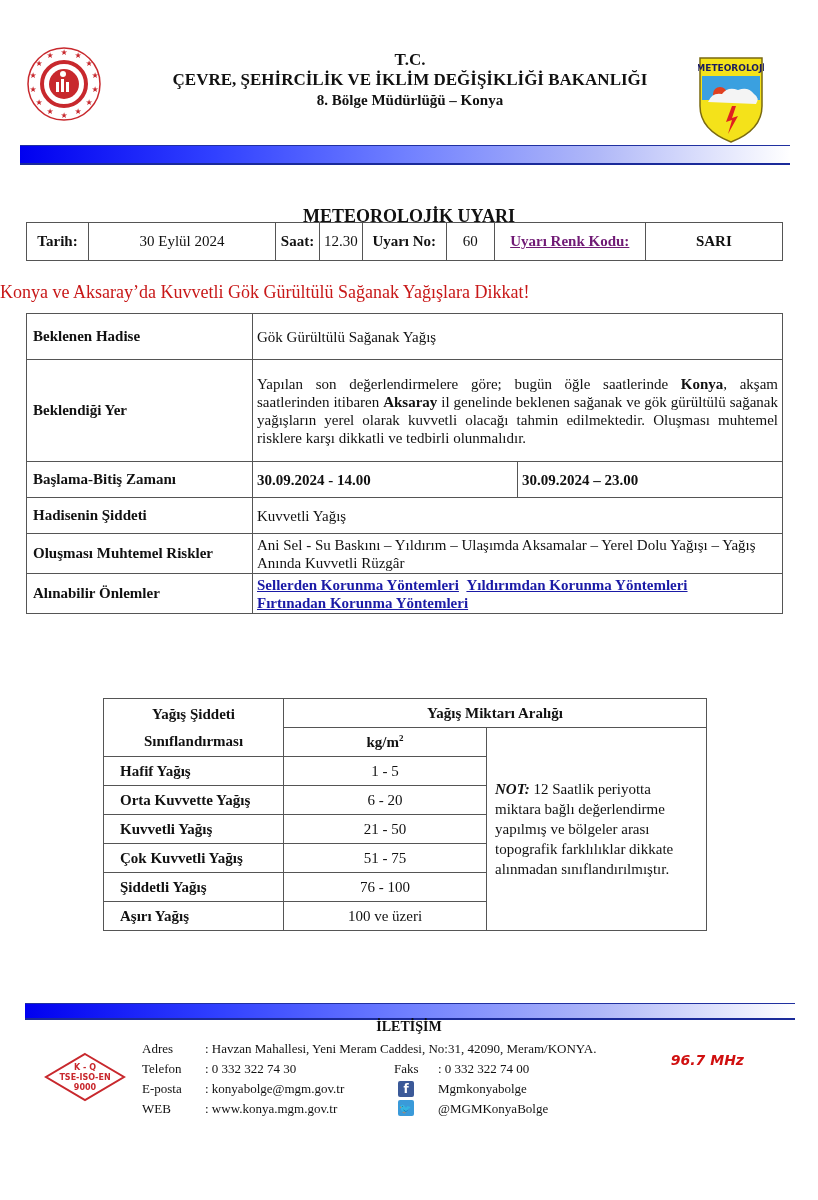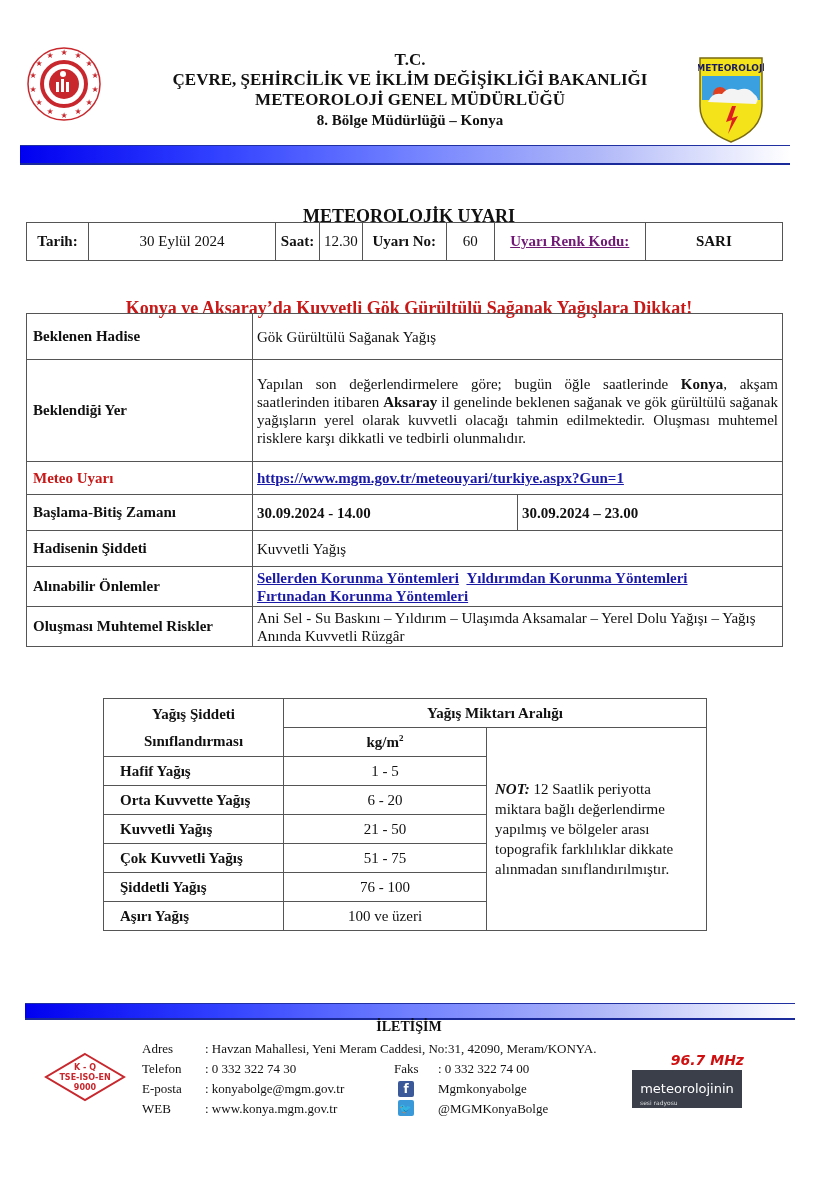--- a/index.html
+++ b/index.html
@@ -25,21 +25,21 @@
   .title { left: 0; top: 186px; width: 818px; text-align: center; font-size: 18px; font-weight: bold; margin-top: 20px; }
 
   table { border-collapse: collapse; border-radius: 7px; }
   td { border: 1px solid #555; }
 
   .info-table { left: 26px; top: 222px; width: 757px; height: 38px; font-size: 15px; }
   .info-table td { text-align: center; padding: 0 4px; height: 38px; }
   .info-table .b { font-weight: bold; }
   .link { color: #701a75; text-decoration: underline; }
 
-  .headline { left: 0; top: 298px; width: 818px; text-align: center; color: #c81818; font-weight: bold; font-size: 18px; }
+  .headline { left: 0; top: 282px; width: 818px; text-align: left; color: #c81818; font-weight: normal; font-size: 18px; }
 
   .main-table { left: 26px; top: 313px; width: 757px; font-size: 15px; }
   .main-table td { padding: 0 4px; vertical-align: middle; }
   .main-table td.lbl { width: 226px; font-weight: bold; padding-left: 6px; }
   .main-table td.val { line-height: 18px; }
   .justify { text-align: justify; text-align-last: left; }
   .red { color: #c81818; }
   .bold { font-weight: bold; }
   .blue-link { color: #1a1aa6; font-weight: bold; text-decoration: underline; }
 
@@ -95,21 +95,20 @@
     <rect x="30" y="36" width="3" height="10" fill="#fff"></rect>
     <rect x="35" y="33" width="3" height="13" fill="#fff"></rect>
     <rect x="40" y="36" width="3" height="10" fill="#fff"></rect>
     <circle cx="37" cy="28" r="3" fill="#fff"></circle>
   </svg>
 </div>
 
 <div class="abs header-text">
   <div class="l1">T.C.</div>
   <div class="l2">ÇEVRE, ŞEHİRCİLİK VE İKLİM DEĞİŞİKLİĞİ BAKANLIĞI</div>
-  <div class="l3">METEOROLOJİ GENEL MÜDÜRLÜĞÜ</div>
   <div class="l4">8. Bölge Müdürlüğü – Konya</div>
 </div>
 
 <div class="abs logo-right">
   <svg width="66" height="88" viewBox="0 0 66 88">
     <path d="M2 2 H64 V50 Q64 74 33 86 Q2 74 2 50 Z" fill="#f4e21a" stroke="#7a6a10" stroke-width="1.5"></path>
     <rect x="4" y="4" width="58" height="14" fill="#f4e21a"></rect>
     <text x="33" y="15" text-anchor="middle" font-family="DejaVu Sans, sans-serif" font-weight="bold" font-size="9" fill="#1a1a60">METEOROLOJİ</text>
     <path d="M4 20 H62 V44 H4 Z" fill="#3aa0e0"></path>
     <circle cx="22" cy="38" r="7" fill="#e04020"></circle>
@@ -142,45 +141,41 @@
 <table class="abs main-table">
   <tbody>
       <tr style="height:46px">
     <td class="lbl">Beklenen Hadise</td>
     <td class="val" colspan="2">Gök Gürültülü Sağanak Yağış</td>
   </tr>
   <tr style="height:102px">
     <td class="lbl">Beklendiği Yer</td>
     <td class="val justify" colspan="2"><span>Yapılan son değerlendirmelere göre; bugün öğle saatlerinde </span><span class="bold">Konya</span><span>, akşam saatlerinden itibaren </span><span class="bold">Aksaray</span><span> il genelinde beklenen sağanak ve gök gürültülü sağanak yağışların yerel olarak kuvvetli olacağı tahmin edilmektedir. Oluşması muhtemel risklere karşı dikkatli ve tedbirli olunmalıdır.</span></td>
   </tr>
-  <tr style="height:33px">
-    <td class="lbl red">Meteo Uyarı</td>
-    <td class="val" colspan="2"><span class="blue-link">https://www.mgm.gov.tr/meteouyari/turkiye.aspx?Gun=1</span></td>
-  </tr>
   <tr style="height:36px">
     <td class="lbl">Başlama-Bitiş Zamanı</td>
     <td class="val bold" style="width:265px">30.09.2024 - 14.00</td>
     <td class="val bold">30.09.2024 – 23.00</td>
   </tr>
   <tr style="height:36px">
     <td class="lbl">Hadisenin Şiddeti</td>
     <td class="val" colspan="2">Kuvvetli Yağış</td>
+  </tr>
+  <tr style="height:40px">
+    <td class="lbl">Oluşması Muhtemel Riskler</td>
+    <td class="val" colspan="2">Ani Sel - Su Baskını – Yıldırım – Ulaşımda Aksamalar – Yerel Dolu Yağışı – Yağış Anında Kuvvetli Rüzgâr</td>
   </tr>
   <tr style="height:40px">
     <td class="lbl">Alınabilir Önlemler</td>
     <td class="val" colspan="2">
       <span class="blue-link">Sellerden Korunma Yöntemleri</span>&nbsp;
       <span class="blue-link">Yıldırımdan Korunma Yöntemleri</span><br>
       <span class="blue-link">Fırtınadan Korunma Yöntemleri</span>
     </td>
   </tr>
-  <tr style="height:40px">
-    <td class="lbl">Oluşması Muhtemel Riskler</td>
-    <td class="val" colspan="2">Ani Sel - Su Baskını – Yıldırım – Ulaşımda Aksamalar – Yerel Dolu Yağışı – Yağış Anında Kuvvetli Rüzgâr</td>
-  </tr>
 </tbody>
   </table>
 
 <table class="abs class-table">
   <tbody>
       <tr style="height:29px">
     <th rowspan="2" style="width:180px; line-height:27px">Yağış Şiddeti Sınıflandırması</th>
     <th colspan="2">Yağış Miktarı Aralığı</th>
   </tr>
   <tr style="height:29px">
@@ -239,17 +234,13 @@
 <div class="abs social-icon fb" style="left:398px; top:1081px">f</div>
 <div class="abs contact c-val2" style="top:1079px">Mgmkonyabolge</div>
 
 <div class="abs contact c-lbl" style="top:1099px">WEB</div>
 <div class="abs contact c-val" style="top:1099px">: www.konya.mgm.gov.tr</div>
 <div class="abs social-icon tw" style="left:398px; top:1100px">🐦</div>
 <div class="abs contact c-val2" style="top:1099px">@MGMKonyaBolge</div>
 
 <div class="abs radio">
   <div class="radio-freq">96.7 MHz</div>
-  <div class="radio-box">
-    <span>meteorolojinin</span>
-    <span class="radio-sub">sesi radyosu</span>
-  </div>
 </div>
 
 </body></html>

